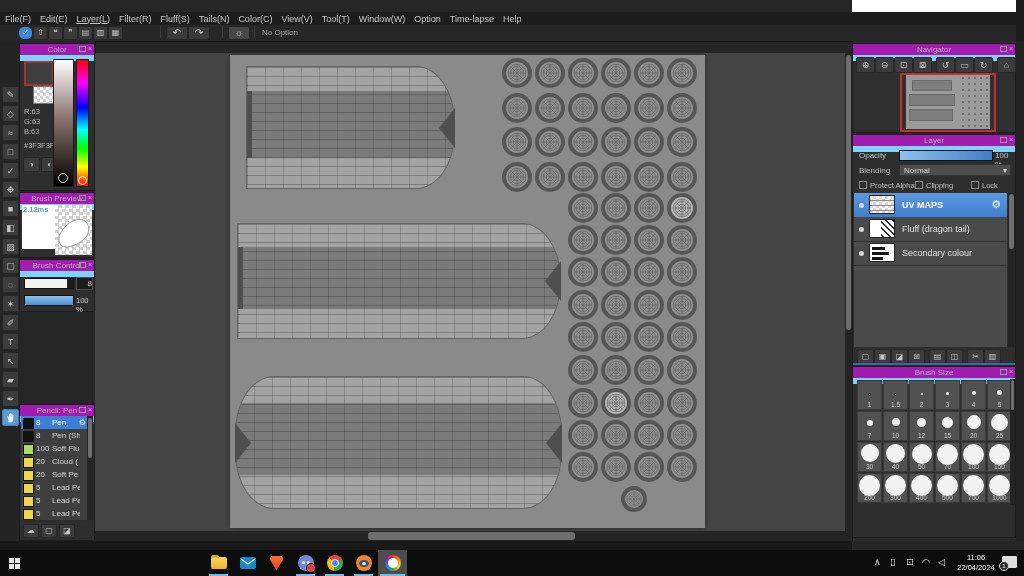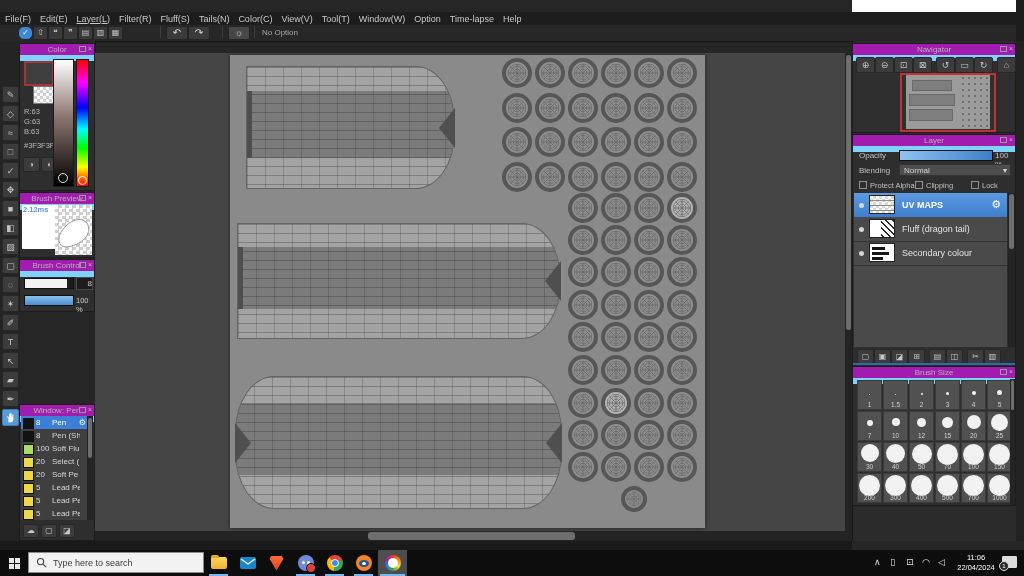--- a/index.html
+++ b/index.html
@@ -239,21 +239,21 @@
     </div>
     <div class="p" style="left:56px;top:17px;width:15px;height:11px;background:#1c1c1c;border:1px solid #4a4a4a;color:#ccc;font-size:8px;text-align:right;line-height:11px;">8</div>
     <div class="p" style="left:4px;top:35px;width:48px;height:9px;background:#1e1e1e;border:1px solid #111;">
       <div class="p" style="left:0;top:0;width:100%;height:100%;background:linear-gradient(#8cc0ee,#4a8fd0);"></div>
     </div>
     <span class="p" style="left:56px;top:36px;font-size:7.5px;color:#ccc;">100 %</span>
   </div>
 
   <div class="panel" style="left:19px;top:404px;width:76px;height:137px;">
     <div class="phead">
-      <span>Window: Pen</span>
+      <span>Pencil: Pen</span>
       <span class="phbtns">
           <span class="phbox"></span>
           <span class="phx">×</span>
         </span>
     </div>
     <div id="brushlist" class="p" style="left:0;top:11px;width:74px;height:104px;">
         <div class="brow sel" style="top: 0px;">
           <div class="bsw" style="background: rgb(18, 18, 18);"></div>
           <div class="bsz">8</div>
           <div class="bnm">Pen</div>
@@ -265,21 +265,21 @@
           <div class="bnm">Pen (Sh</div>
         </div>
         <div class="brow" style="top: 26px;">
           <div class="bsw" style="background: rgb(168, 221, 110);"></div>
           <div class="bsz">100</div>
           <div class="bnm">Soft Flu</div>
         </div>
         <div class="brow" style="top: 39px;">
           <div class="bsw" style="background: rgb(236, 216, 74);"></div>
           <div class="bsz">20</div>
-          <div class="bnm">Select (</div>
+          <div class="bnm">Cloud (</div>
         </div>
         <div class="brow" style="top: 52px;">
           <div class="bsw" style="background: rgb(236, 216, 74);"></div>
           <div class="bsz">20</div>
           <div class="bnm">Soft Pe</div>
         </div>
         <div class="brow" style="top: 65px;">
           <div class="bsw" style="background: rgb(236, 216, 74);"></div>
           <div class="bsz">5</div>
           <div class="bnm">Lead Pe</div>
@@ -1454,21 +1454,21 @@
         <div class="lybtn" style="left: 38px; top: 1px;">◪</div>
         <div class="lybtn" style="left: 55px; top: 1px;">⊞</div>
         <div class="lybtn" style="left: 76px; top: 1px;">▤</div>
         <div class="lybtn" style="left: 93px; top: 1px;">◫</div>
         <div class="lybtn" style="left: 114px; top: 1px;">✂</div>
         <div class="lybtn" style="left: 131px; top: 1px;">▥</div>
       </div>
     <div class="p" style="left:0;top:228px;width:162px;height:2px;background:#2d6ca8;"></div>
   </div>
 
-  <div class="panel" style="left:852px;top:366px;width:164px;height:140px;">
+  <div class="panel" style="left:852px;top:366px;width:164px;height:172px;">
     <div class="phead">
       <span>Brush Size</span>
       <span class="phbtns">
           <span class="phbox"></span>
           <span class="phx">×</span>
         </span>
     </div>
     <div id="bsgrid">
         <div class="bscell" style="left: 4px; top: 13px;"><div class="bsc" style="width: 1px; height: 1px; margin-top: 9.5px;"></div><div class="bsl">1</div></div>
         <div class="bscell" style="left: 30px; top: 13px;"><div class="bsc" style="width: 1.5px; height: 1.5px; margin-top: 9.25px;"></div><div class="bsl">1.5</div></div>
@@ -1502,27 +1502,20 @@
 
   <div class="p" id="taskbar">
     <div class="tslot" style="left:0;width:28px;">
       <div style="display:grid;grid-template-columns:5px 5px;grid-gap:1px;">
         <div style="width:5px;height:5px;background:#e8e8e8;"></div>
           <div style="width:5px;height:5px;background:#e8e8e8;"></div>
         <div style="width:5px;height:5px;background:#e8e8e8;"></div>
           <div style="width:5px;height:5px;background:#e8e8e8;"></div>
       </div>
     </div>
-    <div class="p" style="left:28px;top:2px;width:176px;height:21px;background:#f2f2f2;border:1px solid #8a8a8a;display:flex;align-items:center;box-sizing:border-box;">
-      <svg width="11" height="11" viewBox="0 0 12 12" style="margin-left:7px;">
-        <circle cx="5" cy="5" r="3.4" fill="none" stroke="#444" stroke-width="1.2"></circle>
-        <line x1="7.8" y1="7.8" x2="11" y2="11" stroke="#444" stroke-width="1.2"></line>
-      </svg>
-      <span style="font-size:9px;color:#3c3c3c;margin-left:6px;">Type here to search</span>
-    </div>
     <div id="taskapps">
         <div class="tslot" style="left: 204px;">
           <div style="width:16px;height:12px;background:linear-gradient(#ffd75e,#f0b22a);border-radius:2px;position:relative;">
             <div style="position:absolute;left:0;top:-2px;width:8px;height:3px;background:#e8a81c;border-radius:2px 2px 0 0;"></div>
           </div>
           <div class="runline"></div>
         </div>
         <div class="tslot" style="left: 233px;">
           <div style="width:16px;height:12px;background:#1887c9;border-radius:2px;position:relative;">
             <svg width="16" height="12" viewBox="0 0 16 12" style="position:absolute;left:0;top:0;">

